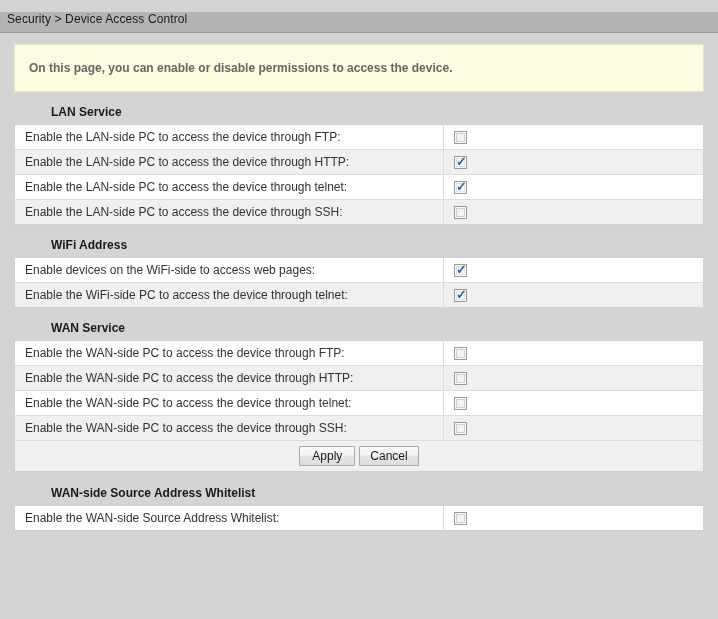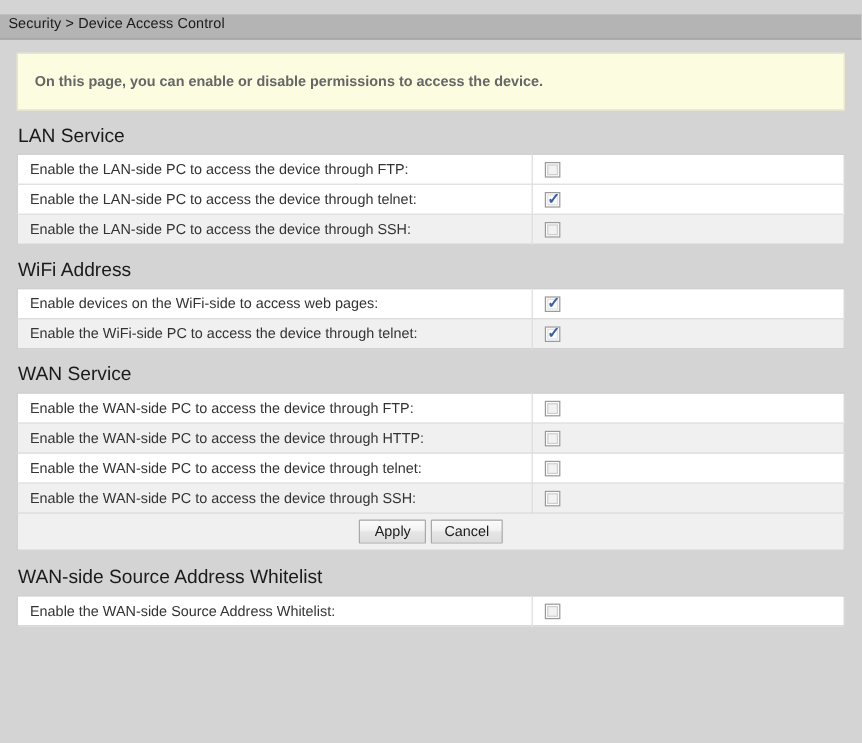--- a/index.html
+++ b/index.html
@@ -51,26 +51,27 @@
     box-sizing: border-box;
     font-weight: bold;
   }
   .info-banner .info-text {
     color: #666666;
     font-size: 12px;
   }
 
   
   .section-title {
-    font-size: 16px;
-    font-weight: normal;
+    font-size: 12px;
+    font-weight: bold;
     color: #1a1a1a;
     margin-top: 13px;
     margin-bottom: 5px;
     padding-left: 1px;
+    margin-left: 36px;
   }
   .section-title.tight {
     margin-top: 14px;
   }
 
   
   .settings-table {
     width: 100%;
     border-collapse: collapse;
     border: 1px solid #d0d0d0;
@@ -222,20 +223,24 @@
     <span class="info-text">On this page, you can enable or disable permissions to access the device.</span>
   </div>
 
   <div id="sections-host">
       <div class="section-title">LAN Service</div>
       <table class="settings-table">
         <tbody>
           <tr class="row-odd">
             <td class="label-cell">Enable the LAN-side PC to access the device through FTP:</td>
             <td class="control-cell"><span class="cbx"><span class="inner"></span></span></td>
+          </tr>
+          <tr class="row-even">
+            <td class="label-cell">Enable the LAN-side PC to access the device through HTTP:</td>
+            <td class="control-cell"><span class="cbx checked"><span class="inner"></span><span class="tick">✓</span></span></td>
           </tr>
           <tr class="row-odd">
             <td class="label-cell">Enable the LAN-side PC to access the device through telnet:</td>
             <td class="control-cell"><span class="cbx checked"><span class="inner"></span><span class="tick">✓</span></span></td>
           </tr>
           <tr class="row-even">
             <td class="label-cell">Enable the LAN-side PC to access the device through SSH:</td>
             <td class="control-cell"><span class="cbx"><span class="inner"></span></span></td>
           </tr>
         </tbody>

